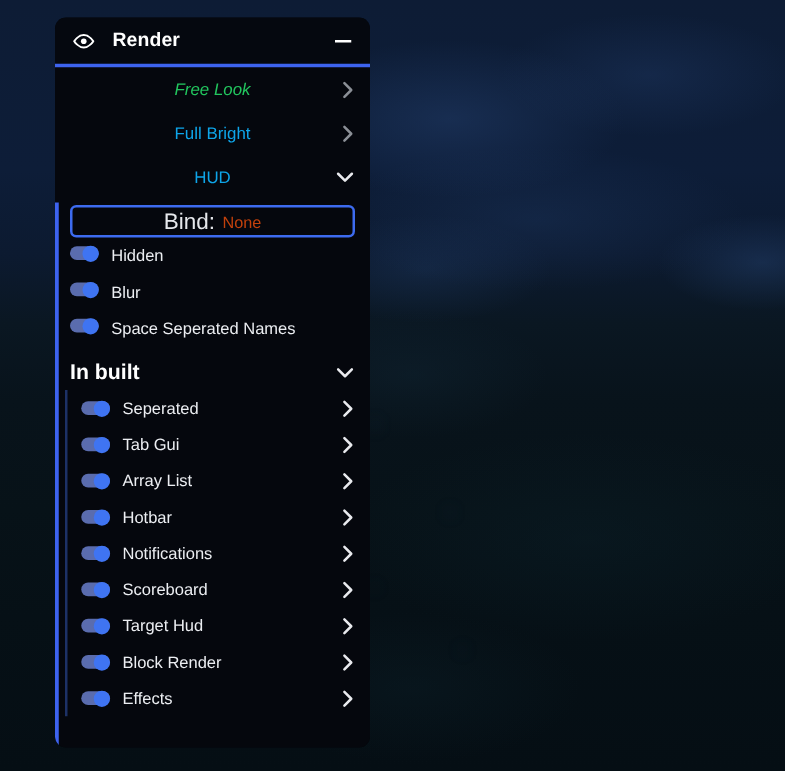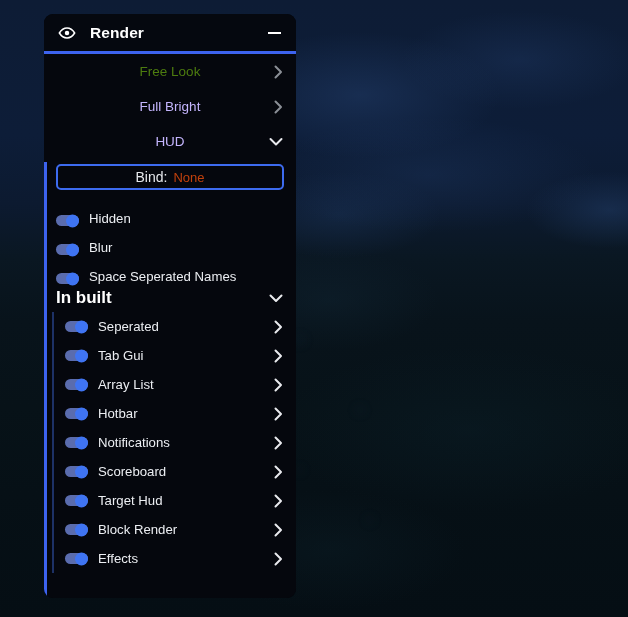--- a/index.html
+++ b/index.html
@@ -130,22 +130,22 @@
     align-items: center;
     justify-content: center;
     position: relative;
     padding: 0 14px;
   }
   .module-row .m-label {
     font-size: 13.5px;
     font-weight: 400;
     text-align: center;
   }
-  .m-off { color: #4d7c0f; }
-  .m-on  { color: #c4b5fd; }
+  .m-off { color: #22c55e; font-style: italic; }
+  .m-on  { color: #0ea5e9; }
   .module-row .row-chev {
     position: absolute;
     right: 13px;
     top: 50%;
     transform: translateY(-50%);
     color: #8b8f96;
     font-size: 15px;
     line-height: 1;
   }
   .module-row .row-chev.white { color: #e9eaee; }
@@ -157,28 +157,28 @@
   .bind-box {
     height: 26px;
     border: 2px solid #3d6bef;
     border-radius: 5px;
     background: #05070d;
     display: flex;
     align-items: center;
     justify-content: center;
     gap: 6px;
   }
-  .bind-label { color: #e6e8ec; font-size: 14px; text-align: right; }
+  .bind-label { color: #e6e8ec; font-size: 18px; text-align: right; }
   .bind-value { color: #c2410c; font-size: 13px; }
 
   
   .setting-row {
     height: 29px;
     display: flex;
-    align-items: flex-end;
+    align-items: flex-start;
     padding: 0 13px 0 12px;
     gap: 10px;
   }
   .toggle {
     position: relative;
     width: 23px;
     height: 11px;
     border-radius: 6px;
     background: #5a6cae;
     flex: 0 0 auto;

